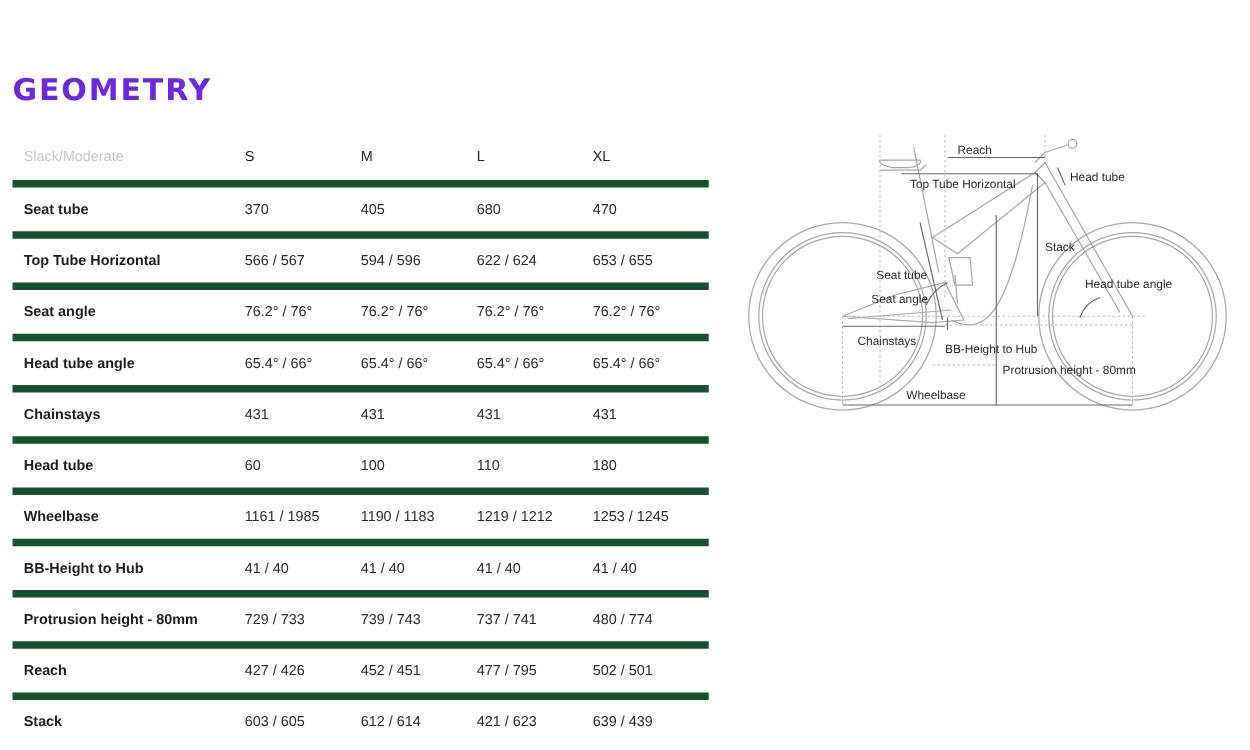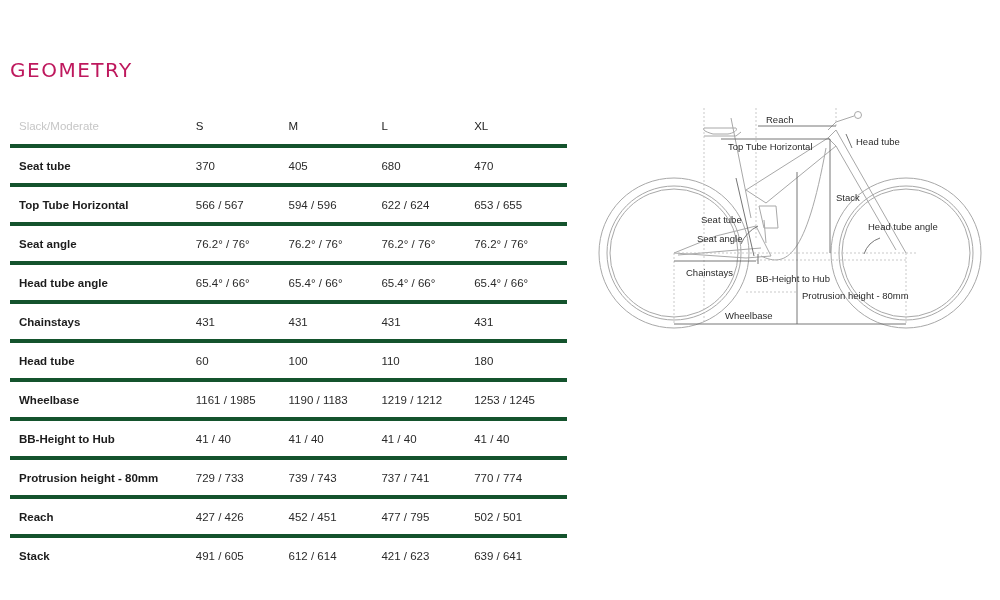--- a/index.html
+++ b/index.html
@@ -1,21 +1,21 @@
 <!DOCTYPE html>
 <html><head>
 <meta charset="utf-8">
 <style>
   html, body { margin: 0; padding: 0; background: #ffffff; }
   body { width: 1000px; height: 600px; position: relative; overflow: hidden;
          font-family: "Liberation Sans", sans-serif; color: #1a1a1a; }
-  .title { position: absolute; left: 10px; top: 58px; font-size: 20px; font-weight: 400;
-           letter-spacing: 1.5px; color: #be185d; font-family: "DejaVu Sans", sans-serif; }
+  .title { position: absolute; left: 10px; top: 58px; font-size: 24px; font-weight: 700;
+           letter-spacing: 1.5px; color: #6d28d9; font-family: "DejaVu Sans", sans-serif; }
   .table { position: absolute; left: 10px; top: 108px; width: 557px; }
-  .row { display: flex; align-items: center; height: 35px; border-bottom: 4px solid #14532d;
+  .row { display: flex; align-items: center; height: 35px; border-bottom: 6px solid #14532d;
          font-size: 11.5px; }
   .row.header { height: 36px; }
   .row:last-child { border-bottom: none; }
   .cell-label { width: 188px; padding-left: 9px; box-sizing: border-box; font-weight: 700; color: #1c1c1c; }
   .cell-label.muted { font-weight: 400; color: #c6c6c6; }
   .cell { width: 94px; padding-left: 0; color: #2a2a2a; }
   .header .cell { font-weight: 400; color: #222; }
   .diagram { position: absolute; left: 596px; top: 108px; width: 400px; height: 226px; }
   .diagram svg { width: 100%; height: 100%; }
   .lbl { font-family: "Liberation Sans", sans-serif; font-size: 9.5px; fill: #2a2a2a; }
@@ -88,35 +88,35 @@
         <div class="cell">41 / 40</div>
         <div class="cell">41 / 40</div>
         <div class="cell">41 / 40</div>
         <div class="cell">41 / 40</div>
       </div>
       <div class="row">
         <div class="cell-label">Protrusion height - 80mm</div>
         <div class="cell">729 / 733</div>
         <div class="cell">739 / 743</div>
         <div class="cell">737 / 741</div>
-        <div class="cell">770 / 774</div>
+        <div class="cell">480 / 774</div>
       </div>
       <div class="row">
         <div class="cell-label">Reach</div>
         <div class="cell">427 / 426</div>
         <div class="cell">452 / 451</div>
         <div class="cell">477 / 795</div>
         <div class="cell">502 / 501</div>
       </div>
       <div class="row">
         <div class="cell-label">Stack</div>
-        <div class="cell">491 / 605</div>
+        <div class="cell">603 / 605</div>
         <div class="cell">612 / 614</div>
         <div class="cell">421 / 623</div>
-        <div class="cell">639 / 641</div>
+        <div class="cell">639 / 439</div>
       </div>
     </div>
 </div>
 
 <div class="diagram">
   <svg viewBox="0 0 400 226">
     <g fill="none" stroke="#a8a8a8" stroke-width="1">
 
       <circle cx="78" cy="145" r="75"></circle>
       <circle cx="78" cy="145" r="67"></circle>

